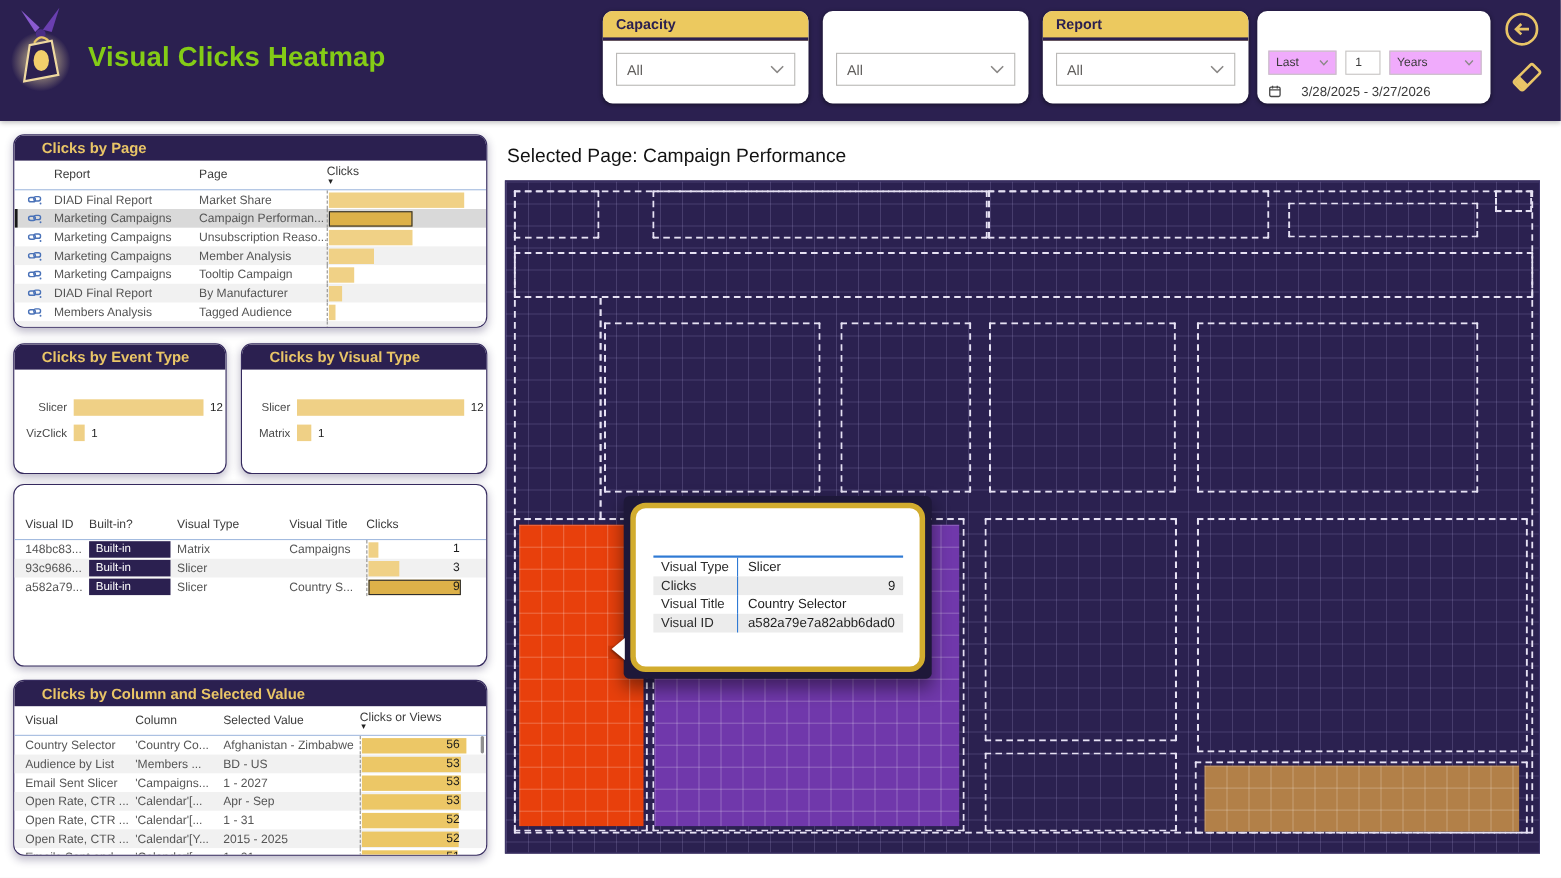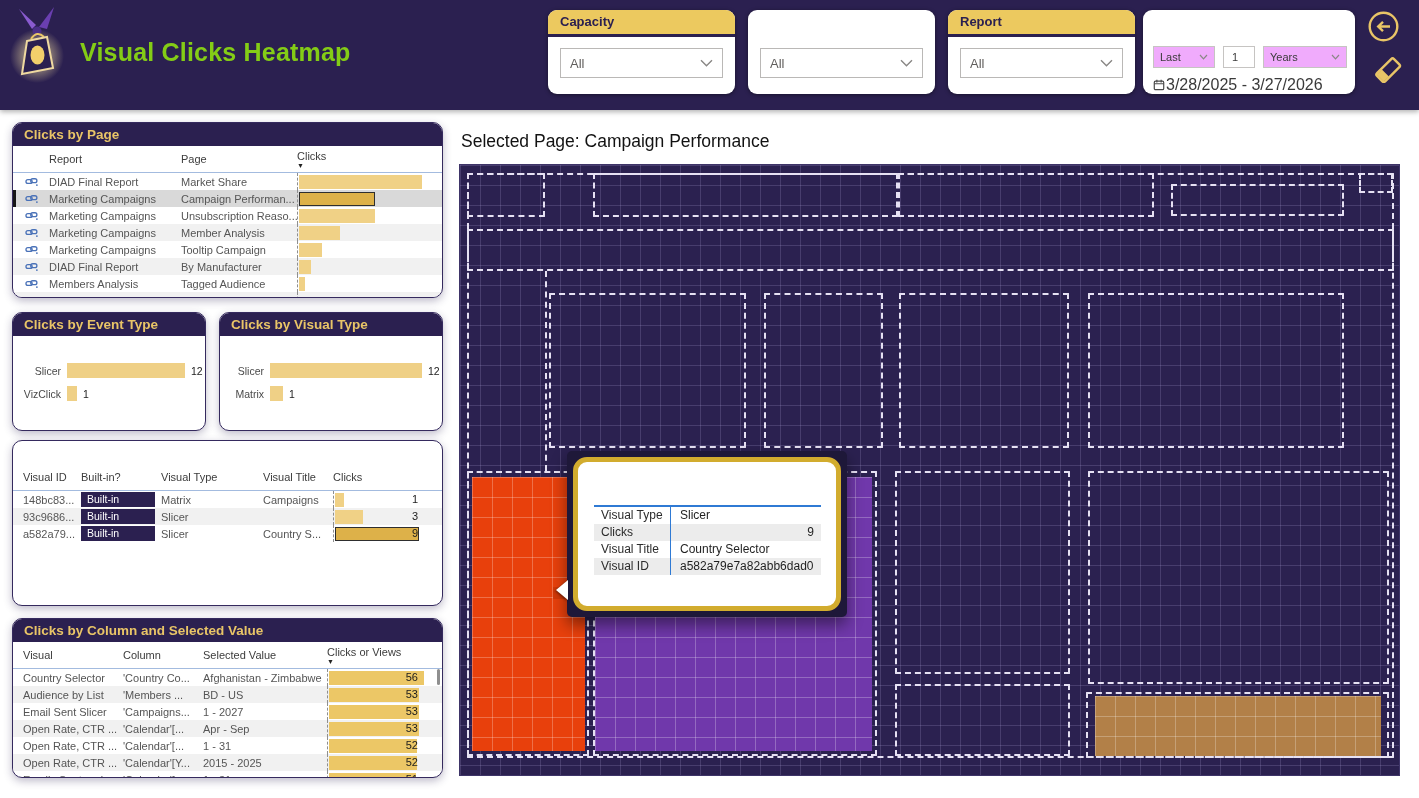--- a/index.html
+++ b/index.html
@@ -7,26 +7,26 @@
 
   
   .topbar{position:absolute;left:0;top:0;width:1419px;height:110px;background:#2b2050;box-shadow:0 2px 5px rgba(0,0,0,.3);}
   .logo{position:absolute;left:8px;top:2px;}
   .app-title{position:absolute;left:80px;top:38px;font-size:25px;font-weight:700;color:#84cc16;letter-spacing:.2px;}
   .fcard{position:absolute;top:10px;height:84px;background:#fff;border-radius:9px;overflow:hidden;box-shadow:0 1px 4px rgba(0,0,0,.45);}
   .fcard-h{height:24px;background:#ecc95f;color:#2b2050;font-size:13px;font-weight:bold;line-height:24px;padding-left:12px;border-bottom:3px solid #2b2050;}
   .fdrop{position:absolute;left:12px;top:38px;right:12px;height:30px;border:1px solid #bab8b6;display:flex;align-items:center;justify-content:space-between;padding:0 9px;color:#605e5c;font-size:13px;box-sizing:border-box;background:#fff;}
   .dsel{position:absolute;height:22px;border:1px solid #c6c4c2;display:flex;align-items:center;justify-content:space-between;padding:0 6px;font-size:11px;color:#3b3b3b;background:#f0abfc;box-sizing:border-box;}
   #dates-count{position:absolute;left:80px;top:36px;width:32px;height:22px;border:1px solid #c6c4c2;font-size:11px;padding:0 0 0 8px;box-sizing:border-box;color:#3b3b3b;font-family:"Liberation Sans",sans-serif;}
-  .drange{position:absolute;left:10px;top:66px;display:flex;align-items:center;gap:1px;font-size:16px;color:#3a3a3a;}
+  .drange{position:absolute;left:10px;top:66px;display:flex;align-items:center;gap:18px;font-size:12px;color:#3a3a3a;}
   .hbtn{position:absolute;width:34px;height:34px;cursor:pointer;}
 
   
   .panel{position:absolute;background:#fff;border:1.5px solid #352a5e;border-radius:10px;box-shadow:0 3px 8px rgba(40,30,80,.3);overflow:hidden;box-sizing:border-box;}
-  .panel-header{height:23px;background:#2b2050;color:#e9c567;font-weight:bold;font-size:13.5px;line-height:23px;padding-left:11px;}
+  .panel-header{height:23px;background:#2b2050;color:#e9c567;font-weight:bold;font-size:13.5px;line-height:23px;padding-left:25px;}
   #p-page{left:12px;top:122px;width:431px;height:176px;}
   #p-event{left:12px;top:312px;width:194px;height:119px;}
   #p-vtype{left:219px;top:312px;width:224px;height:119px;}
   #p-visual{left:12px;top:440px;width:431px;height:166px;}
   #p-column{left:12px;top:618px;width:431px;height:160px;}
   .pbody{position:absolute;left:0;right:0;top:23px;bottom:0;overflow:hidden;}
 
   .prow{display:grid;height:17px;align-items:center;font-size:11px;color:#555;overflow:hidden;}
   #tbl-page .prow{grid-template-columns:36px 132px 116px 1fr;}
   #tbl-visual .prow{grid-template-columns:58px 80px 102px 70px 1fr;padding-left:10px;}

